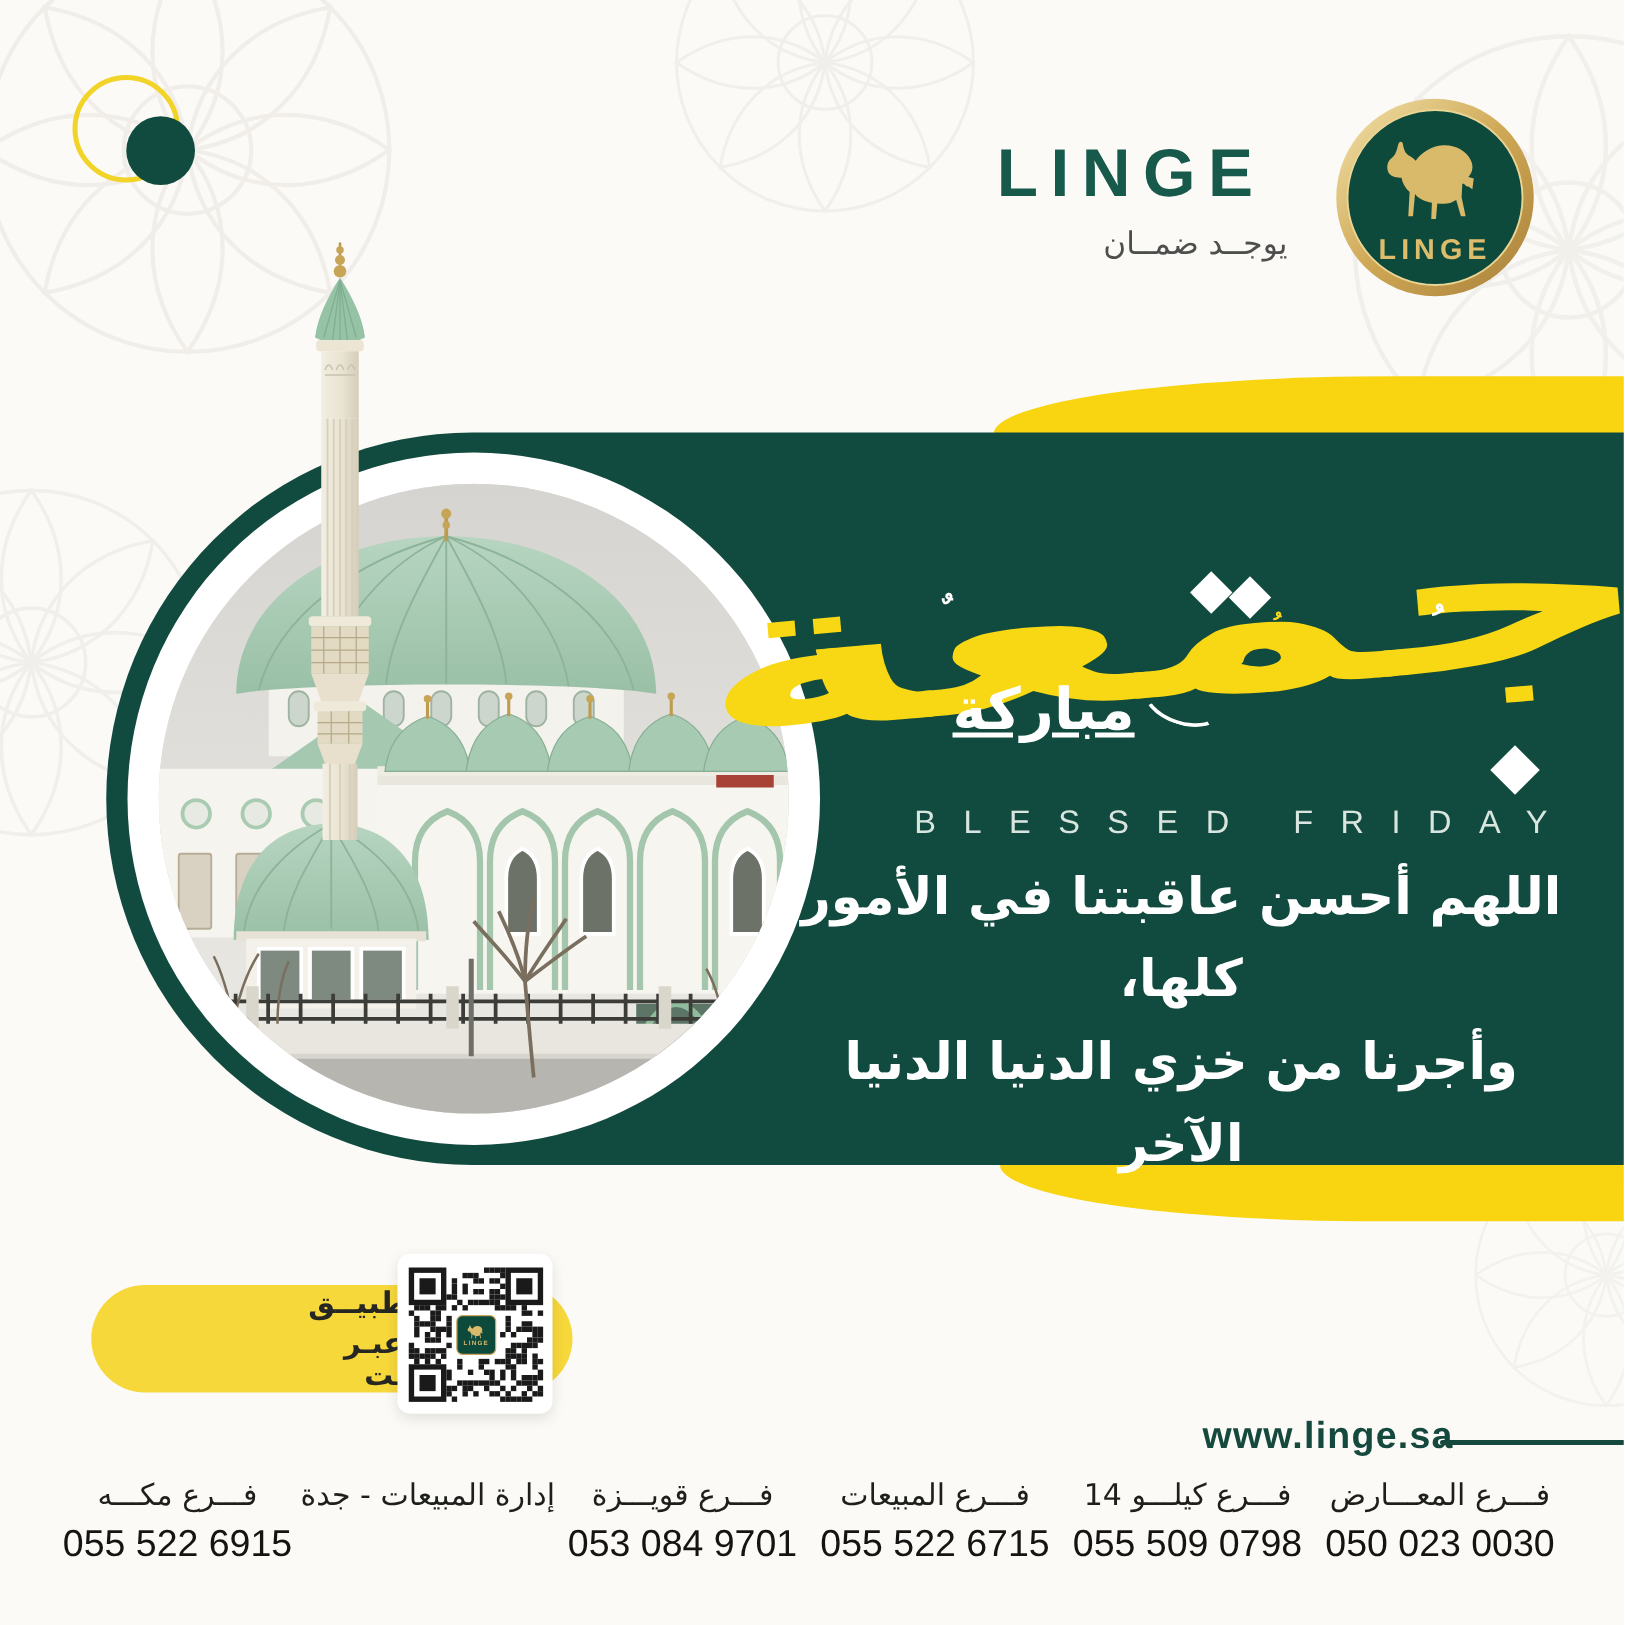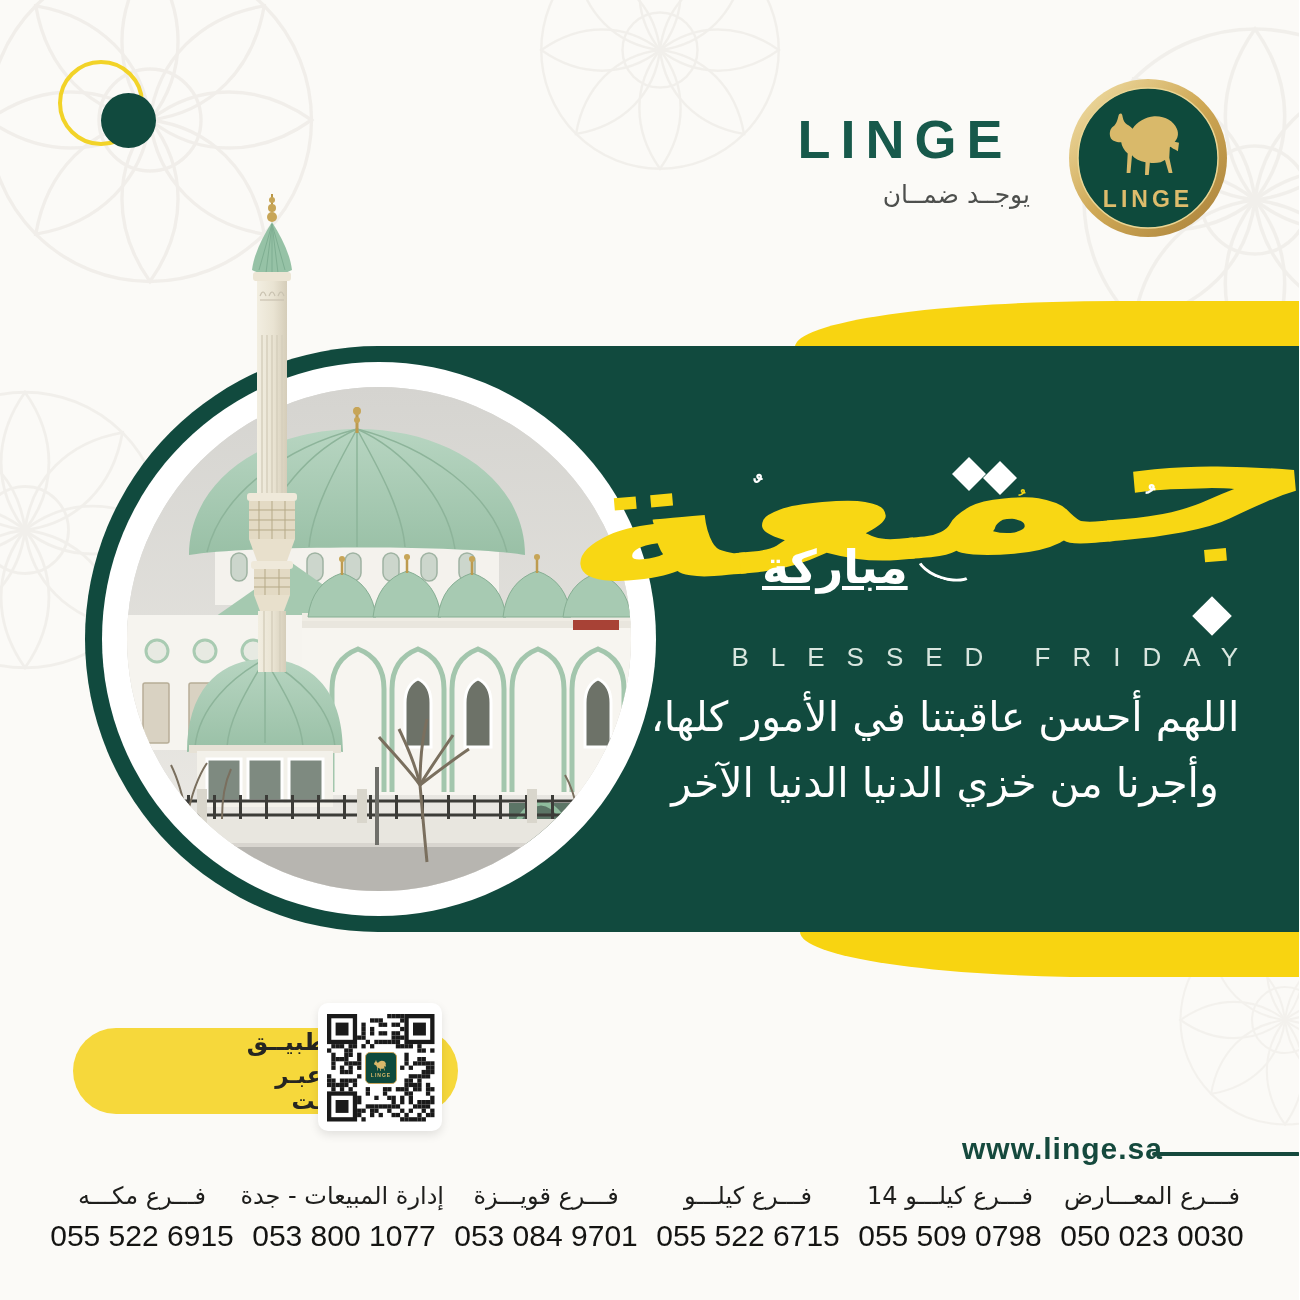--- a/index.html
+++ b/index.html
@@ -51,21 +51,21 @@
   .mark{z-index:4;color:#ffffff;font-weight:bold;}
   .m1{left:750px;top:472px;font-size:32px;}
   .m2{left:1142px;top:482px;font-size:34px;}
   .m3{left:1016px;top:488px;font-size:24px;color:#F8D714;}
   .flourish{left:914px;top:540px;width:60px;height:34px;border:3px solid transparent;
     border-bottom-color:#ffffff;border-radius:50%;transform:rotate(18deg);z-index:4;}
 
   .blessed{left:640px;top:642px;width:620px;text-align:right;font-family:"Liberation Sans",sans-serif;
     font-size:26px;letter-spacing:22px;color:#D9E6DF;white-space:nowrap;z-index:3;}
   .dua{left:630px;top:684px;width:630px;text-align:center;direction:rtl;color:#ffffff;
-    font-size:41px;font-weight:normal;line-height:66px;z-index:3;}
+    font-size:41px;font-weight:bold;line-height:66px;z-index:3;}
 
   
   .app-pill{left:73px;top:1028px;width:385px;height:86px;background:#F6D83B;border-radius:43px;
     display:flex;flex-direction:column;justify-content:center;direction:rtl;
     padding-left:150px;box-sizing:border-box;text-align:center;z-index:3;}
   .app-pill .l1{font-size:24px;font-weight:bold;color:#262622;letter-spacing:1px;}
   .app-pill .l2{font-size:23px;font-weight:bold;color:#262622;margin-top:6px;}
   .qr-card{left:318px;top:1003px;width:124px;height:128px;background:#ffffff;border-radius:10px;
     box-shadow:0 4px 10px rgba(0,0,0,0.10);z-index:4;}
   .qr-logo{position:absolute;left:47px;top:49px;width:30px;height:30px;background:#0E4A3C;border:1px solid #C9A45B;
@@ -608,30 +608,29 @@
   <div class="abs branches">
     <div class="branch">
       <div class="bname">فـــرع المعـــارض</div>
       <div class="bphone">050 023 0030</div>
     </div>
     <div class="branch">
       <div class="bname">فـــرع كيلـــو 14</div>
       <div class="bphone">055 509 0798</div>
     </div>
     <div class="branch">
-      <div class="bname">فـــرع كيلـــو</div>
+      <div class="bname">فـــرع المبيعات</div>
       <div class="bphone">055 522 6715</div>
     </div>
     <div class="branch">
       <div class="bname">فـــرع قويـــزة</div>
       <div class="bphone">053 084 9701</div>
     </div>
     <div class="branch">
       <div class="bname">إدارة المبيعات - جدة</div>
-      <div class="bphone">053 800 1077</div>
     </div>
     <div class="branch">
       <div class="bname">فـــرع مكـــه</div>
       <div class="bphone">055 522 6915</div>
     </div>
   </div>
 
 </div>
 
 </body></html>

